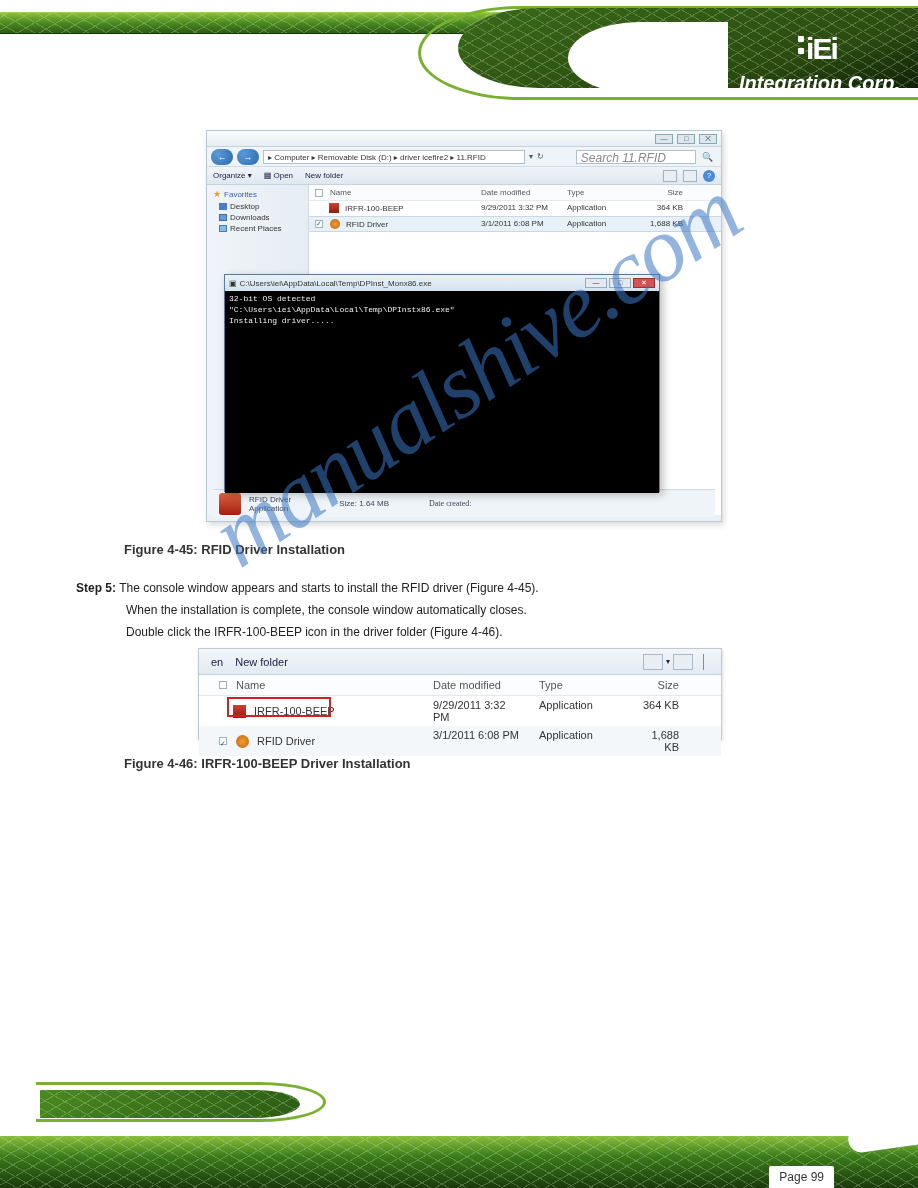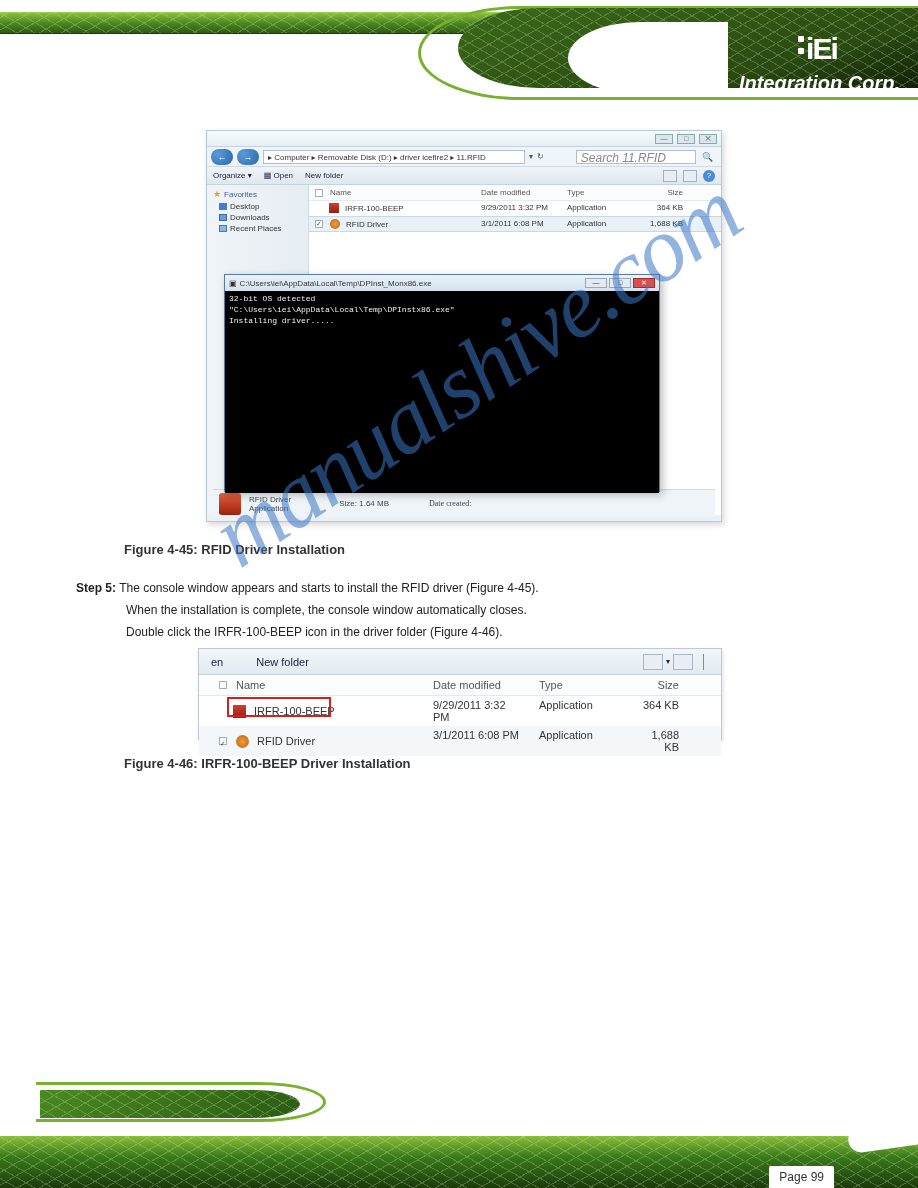--- a/index.html
+++ b/index.html
@@ -355,21 +355,21 @@
     border: 1px solid #c0c8d0;
     box-shadow: 1px 2px 4px rgba(0,0,0,0.12);
   }
   .s2-toolbar {
     height: 26px;
     background: linear-gradient(#f2f6fa,#e2eaf1);
     border-bottom: 1px solid #c6d3de;
     display: flex;
     align-items: center;
     padding: 0 12px;
-    gap: 33px;
+    gap: 12px;
     font-size: 11px;
     color: #224;
   }
   .s2-toolbar .right { margin-left: auto; display:flex; gap:10px; align-items:center; }
   .view-btn {
     width: 20px; height: 16px;
     border: 1px solid #a8b8c6;
     background: #e8eef4;
     position: relative;
   }

